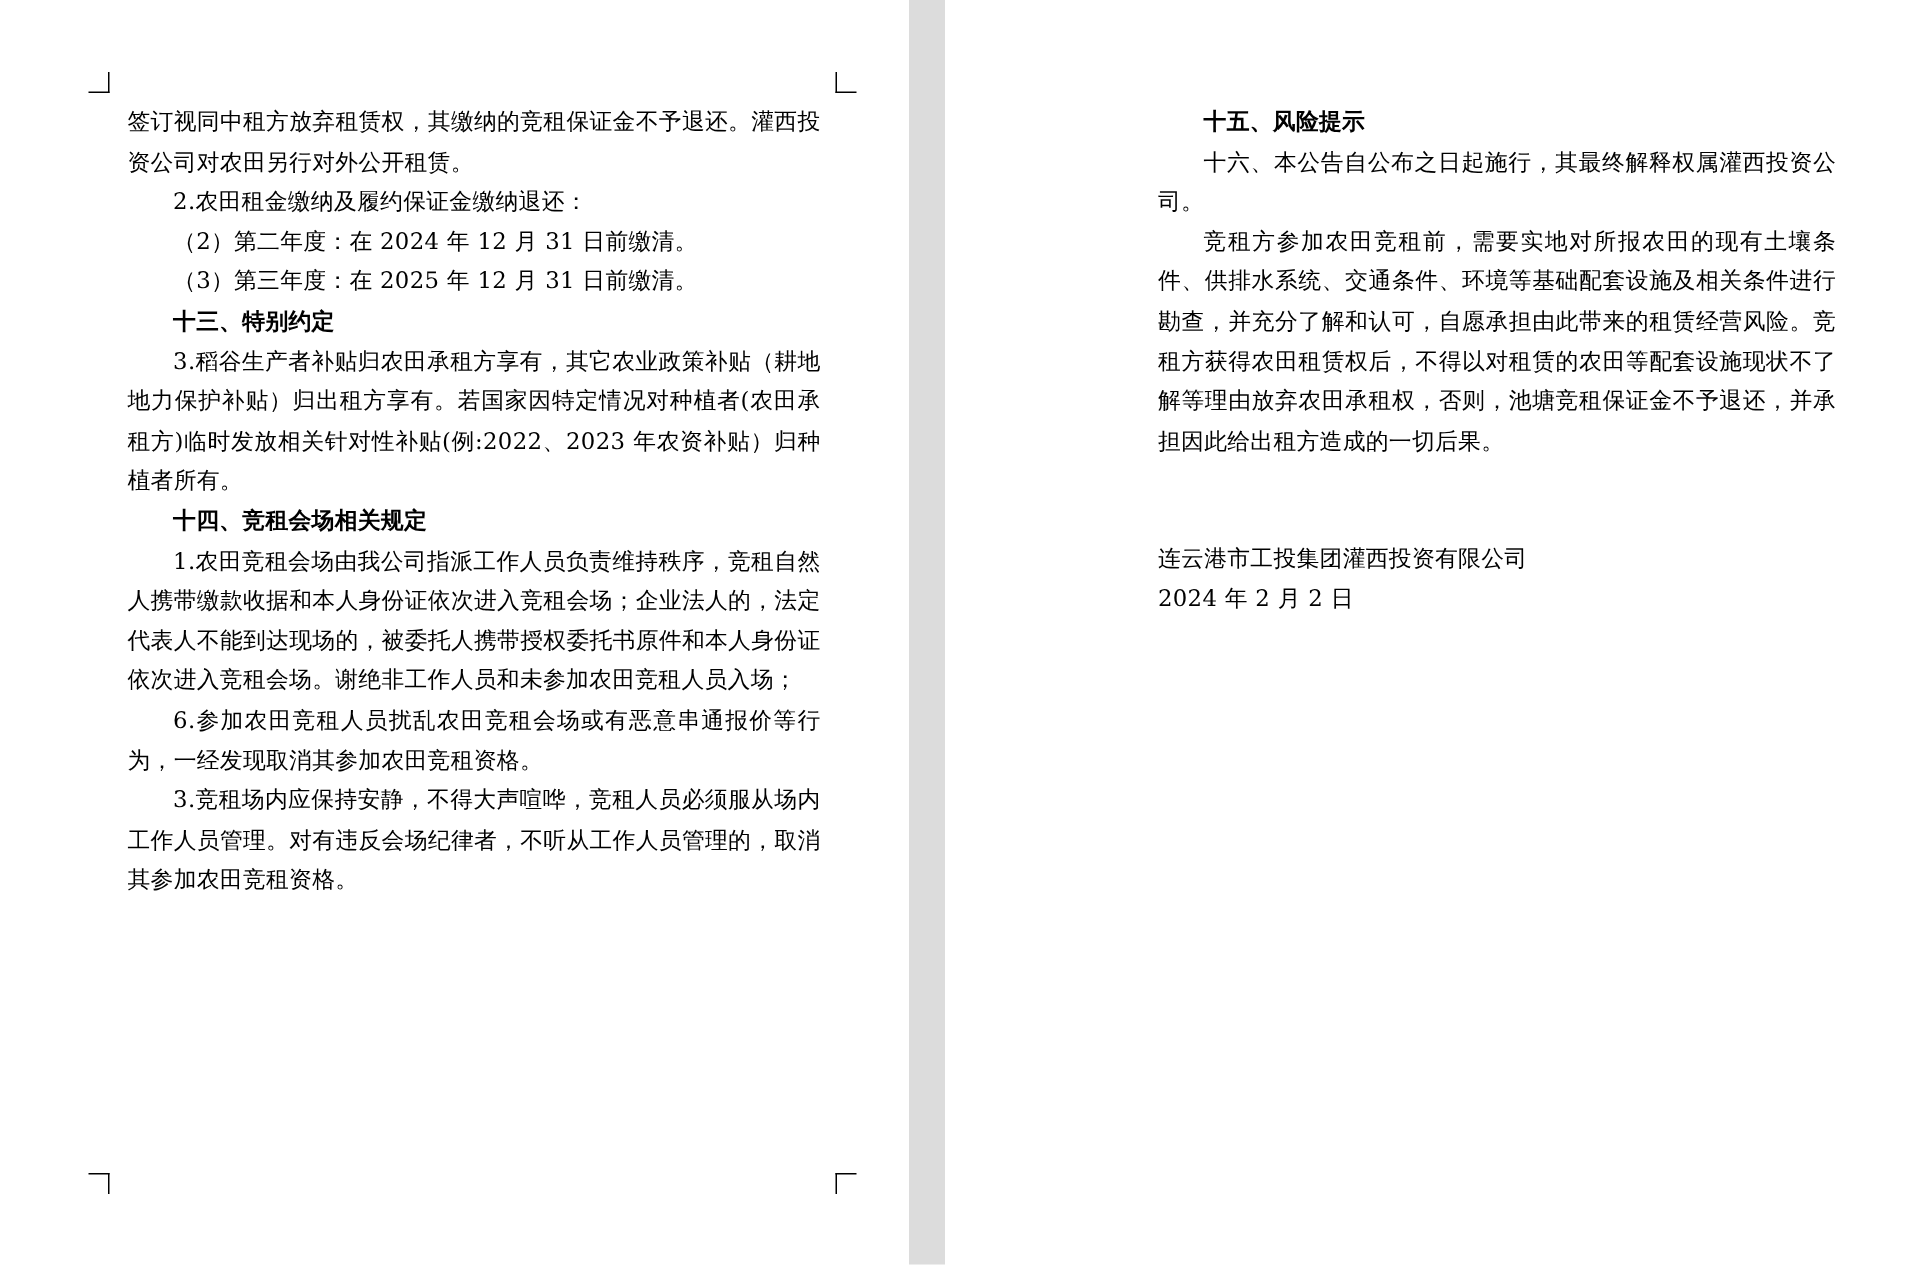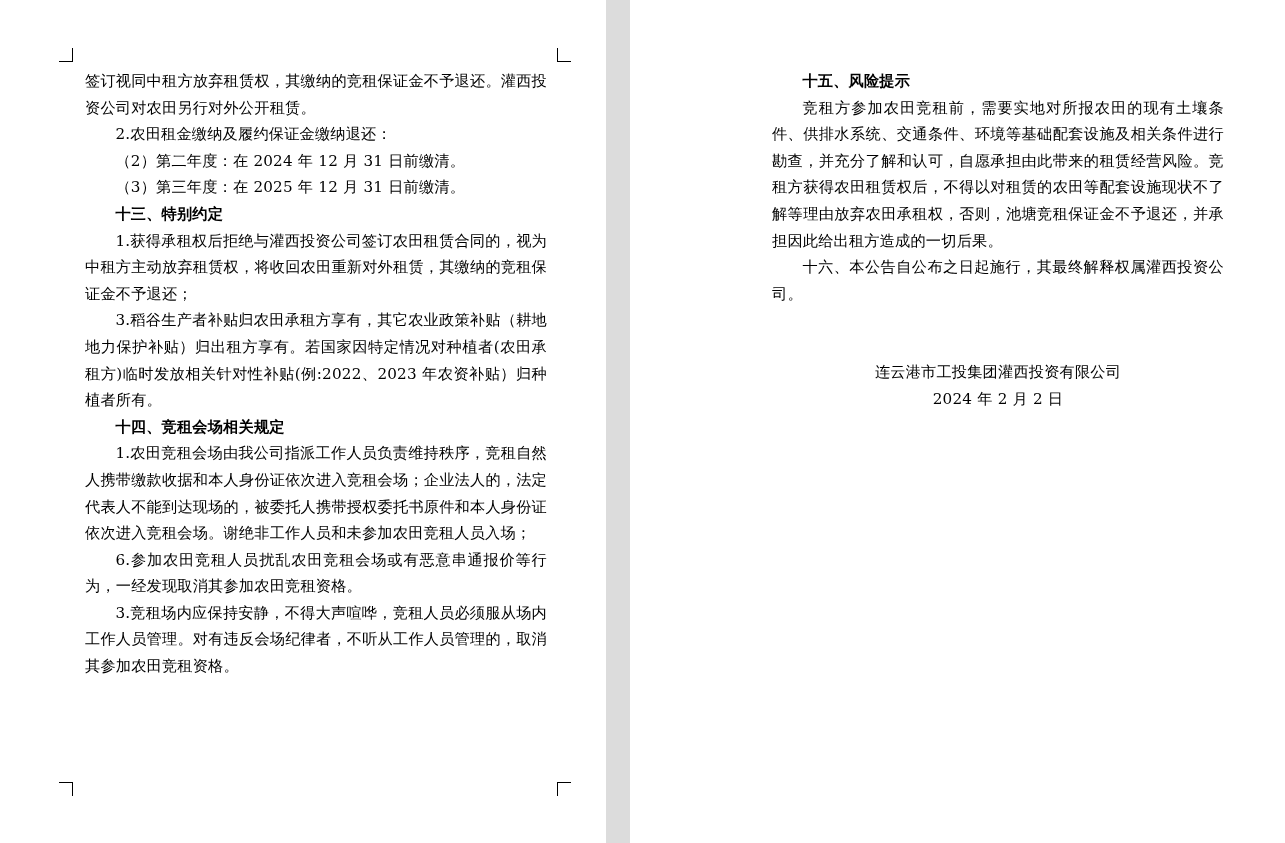--- a/index.html
+++ b/index.html
@@ -71,21 +71,21 @@
     letter-spacing: 0.2px;
   }
   .ind2 { text-indent: 2em; }
   .ind0 { text-indent: 0; }
   .b { font-weight: normal; }
   .heading {
     font-weight: bold;
     text-indent: 2em;
   }
   .sig {
-    text-align: center;
+    text-align: left;
     text-indent: 0;
   }
   .gap-md { height: 26px; }
 </style>
 </head>
 <body>
 
 <div id="doc-root">
 
   <div class="page page-left">
@@ -100,37 +100,36 @@
     <div class="crop-h" style="left:557px; top:782px;"></div>
 
     <div class="text-col">
       <p class="ind0 b">签订视同中租方放弃租赁权，其缴纳的竞租保证金不予退还。灌西投资公司对农田另行对外公开租赁。</p>
       <p class="ind2">2.农田租金缴纳及履约保证金缴纳退还：</p>
       <p class="ind2">（2）第二年度：在 2024 年 12 月 31 日前缴清。</p>
       <p class="ind2">（3）第三年度：在 2025 年 12 月 31 日前缴清。</p>
       <p class="heading">
         <span>十三、特别约定</span>
       </p>
-      <p class="ind2"><span>1.获得承租权后拒绝与灌西投资公司签订农田租赁合同的，视为中租方主动放弃租赁权，将收回农田重新对外租赁，</span><span class="b">其缴纳的竞租保证金不予退还；</span></p>
       <p class="ind2">3.稻谷生产者补贴归农田承租方享有，其它农业政策补贴（耕地地力保护补贴）归出租方享有。若国家因特定情况对种植者(农田承租方)临时发放相关针对性补贴(例:2022、2023 年农资补贴）归种植者所有。</p>
       <p class="heading"><span>十四、竞租会场相关规定</span></p>
       <p class="ind2">1.农田竞租会场由我公司指派工作人员负责维持秩序，竞租自然人携带缴款收据和本人身份证依次进入竞租会场；企业法人的，法定代表人不能到达现场的，被委托人携带授权委托书原件和本人身份证依次进入竞租会场。谢绝非工作人员和未参加农田竞租人员入场；</p>
       <p class="ind2">6.参加农田竞租人员扰乱农田竞租会场或有恶意串通报价等行为，一经发现取消其参加农田竞租资格。</p>
       <p class="ind2">3.竞租场内应保持安静，不得大声喧哗，竞租人员必须服从场内工作人员管理。对有违反会场纪律者，不听从工作人员管理的，取消其参加农田竞租资格。</p>
     </div>
   </div>
 
   <div class="page-gutter"></div>
 
   <div class="page page-right">
 
     <div class="text-col">
       <p class="heading"><span>十五、风险提示</span></p>
+      <p class="ind2">十六、本公告自公布之日起施行，其最终解释权属灌西投资公司。</p>
       <p class="ind2">竞租方参加农田竞租前，需要实地对所报农田的现有土壤条件、供排水系统、交通条件、环境等基础配套设施及相关条件进行勘查，并充分了解和认可，自愿承担由此带来的租赁经营风险。竞租方获得农田租赁权后，不得以对租赁的农田等配套设施现状不了解等理由放弃农田承租权，否则，池塘竞租保证金不予退还，并承担因此给出租方造成的一切后果。</p>
-      <p class="ind2">十六、本公告自公布之日起施行，其最终解释权属灌西投资公司。</p>
       <div class="gap-md"></div>
       <div class="gap-md"></div>
       <p class="sig">连云港市工投集团灌西投资有限公司</p>
       <p class="sig">2024 年 2 月 2 日</p>
     </div>
   </div>
 
 </div>
 
 </body></html>

